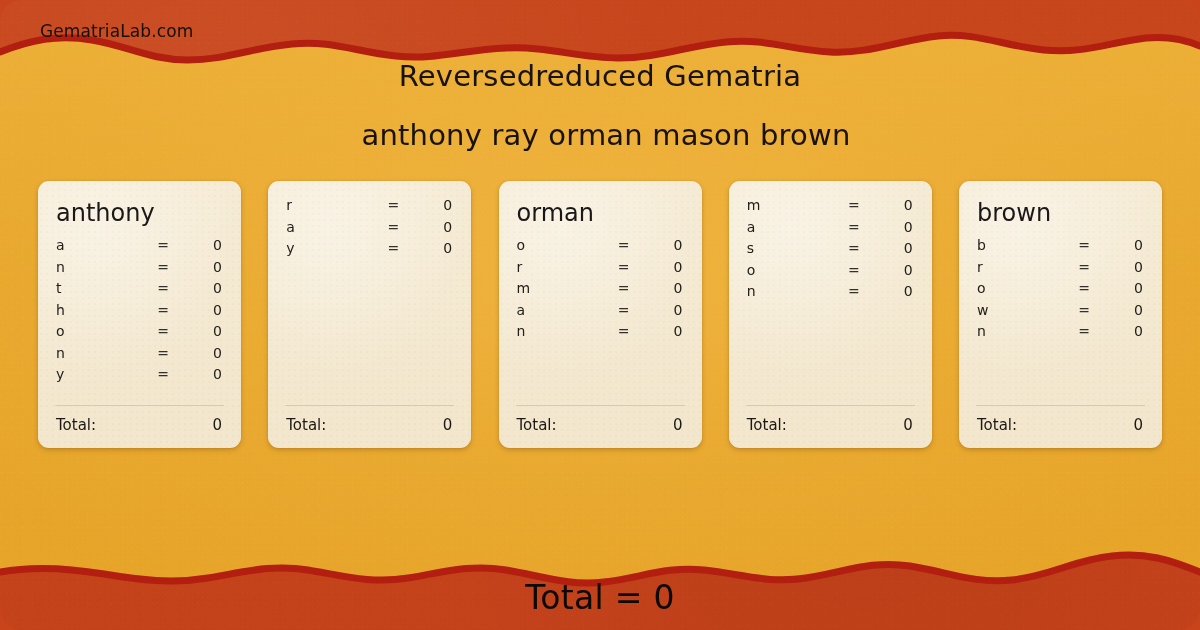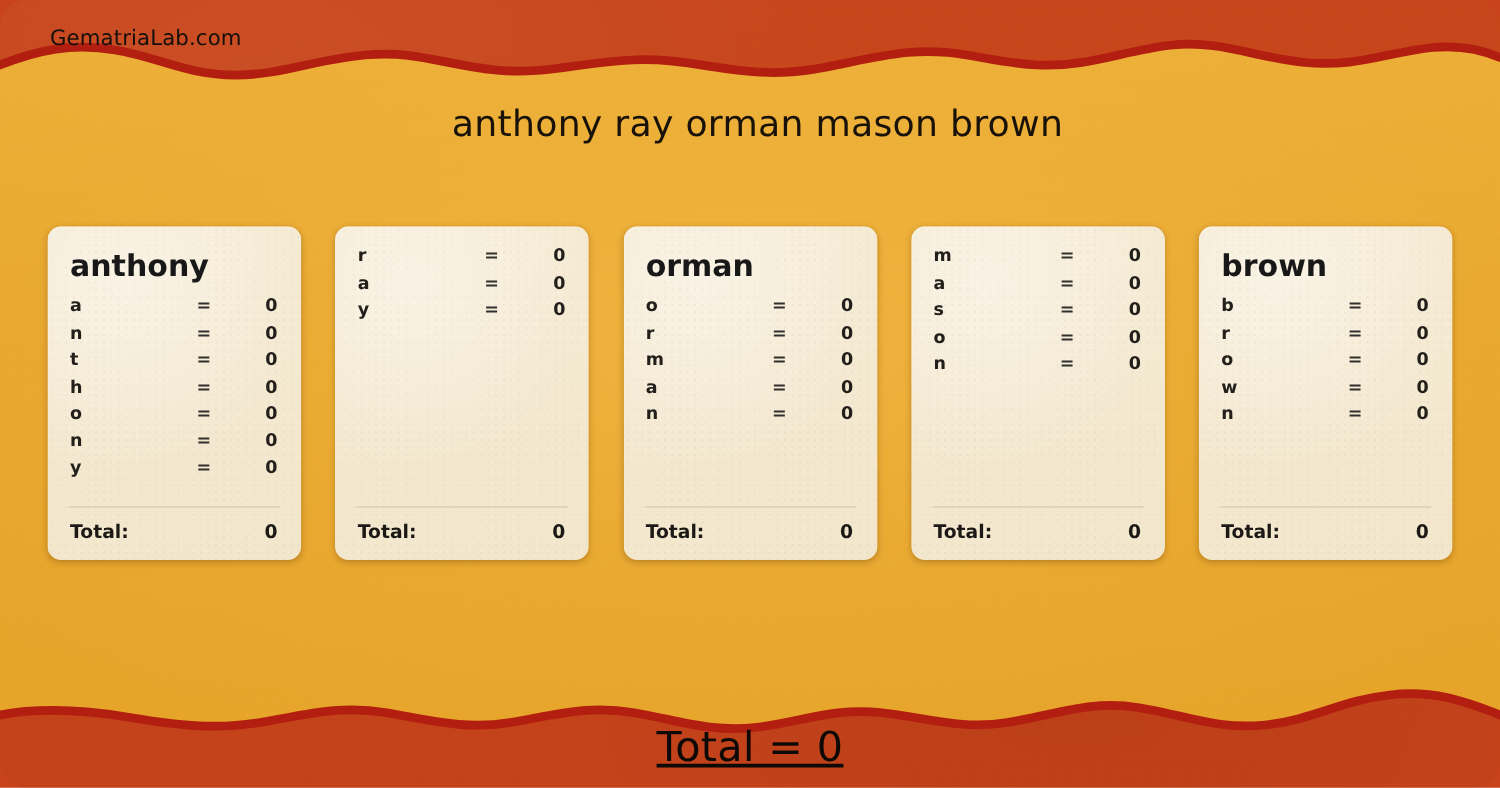--- a/index.html
+++ b/index.html
@@ -90,21 +90,20 @@
   }
 
   
   .cards {
     position: absolute;
     left: 38px;
     top: 181px;
     width: 1124px;
     display: flex;
     justify-content: space-between;
-    font-weight: bold;
   }
   .card {
     position: relative;
     box-sizing: border-box;
     width: 203px;
     height: 267px;
     border-radius: 11px;
     background:
       radial-gradient(circle at 30% 18%, rgba(255,255,255,0.40) 0%, rgba(255,255,255,0) 55%),
       linear-gradient(170deg, #f6ecd6 0%, #f2e6cc 100%);
@@ -187,21 +186,20 @@
   .footer-total {
     position: absolute;
     left: 0;
     top: 578px;
     width: 1200px;
     text-align: center;
     font-size: 33px;
     color: #0d0906;
     line-height: 40px;
     letter-spacing: 0.3px;
-    text-decoration: underline;
   }
 </style>
 </head>
 <body>
 
 <div class="poster">
 
   <div class="panel">
     <svg viewBox="0 0 1200 630" preserveAspectRatio="none" aria-hidden="true">
       <defs>
@@ -304,20 +302,21 @@
         C172,584 140,580 104,574
         C68,568 32,566 0,572" fill="none" stroke="#b21e0f" stroke-width="7" stroke-linecap="round"></path>
     </svg>
   </div>
 
   <div class="grain"></div>
 
   <div class="watermark">GematriaLab.com</div>
 
   <div class="title-block">
+    <div class="title-main">Reversedreduced Gematria</div>
     <div class="title-sub">anthony ray orman mason brown</div>
   </div>
 
   <div class="cards" id="cards">
       <div class="card">
         <div class="card-grain"></div>
         <div class="card-title">anthony</div>
         <div class="rows">
           <div class="row">
             <span class="ltr">a</span>

